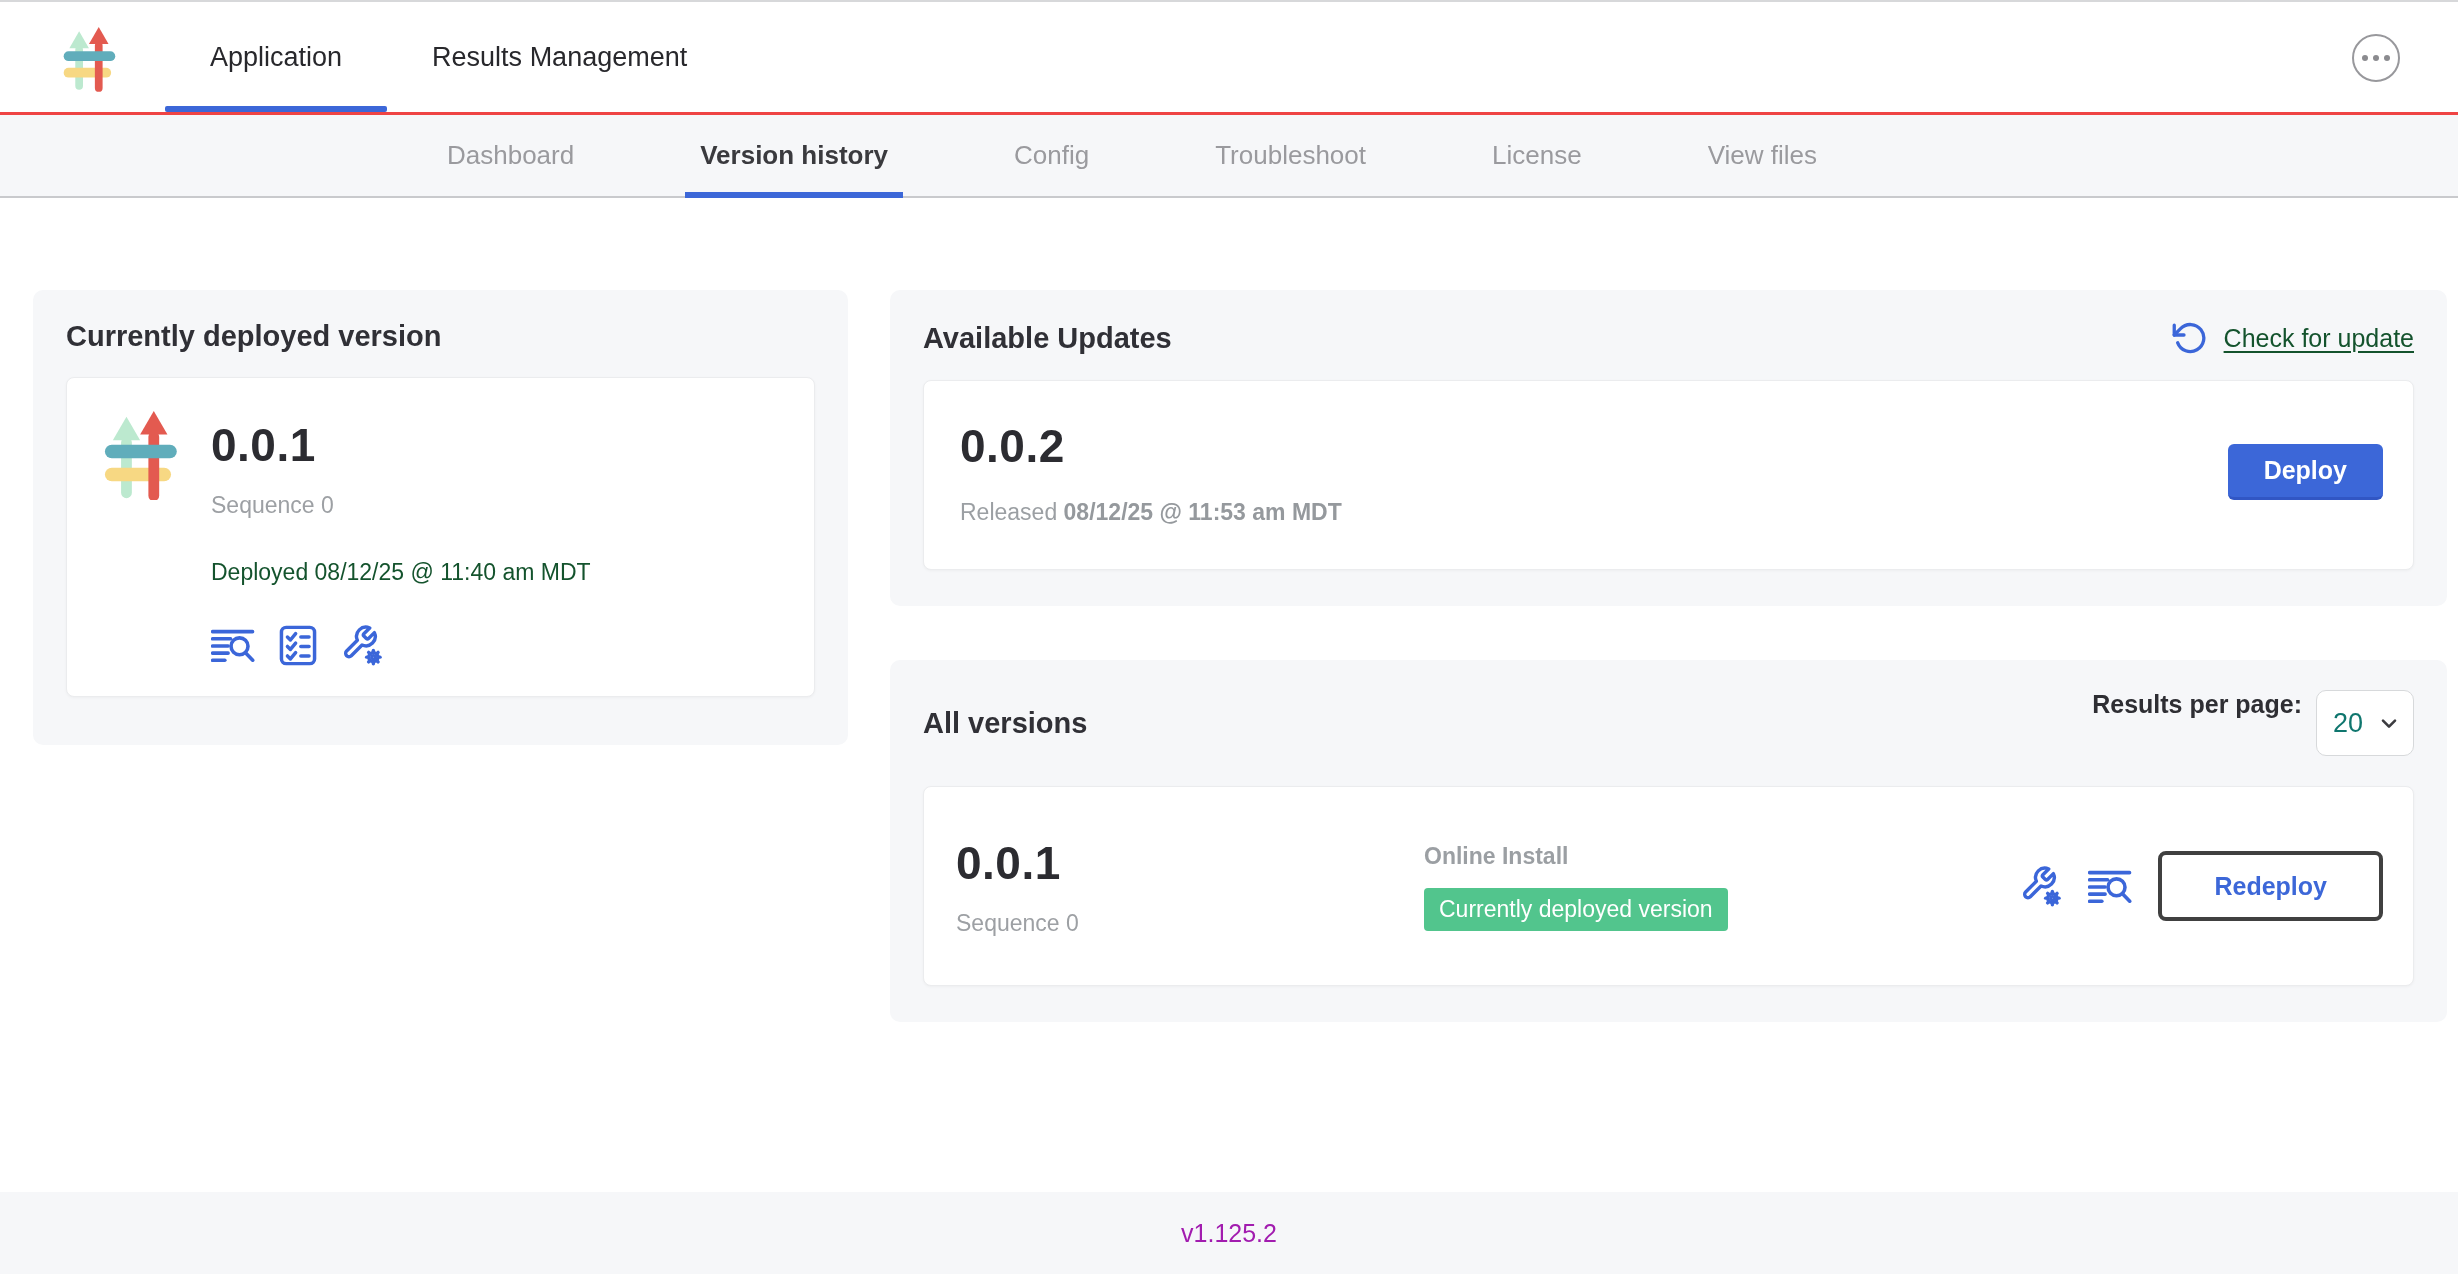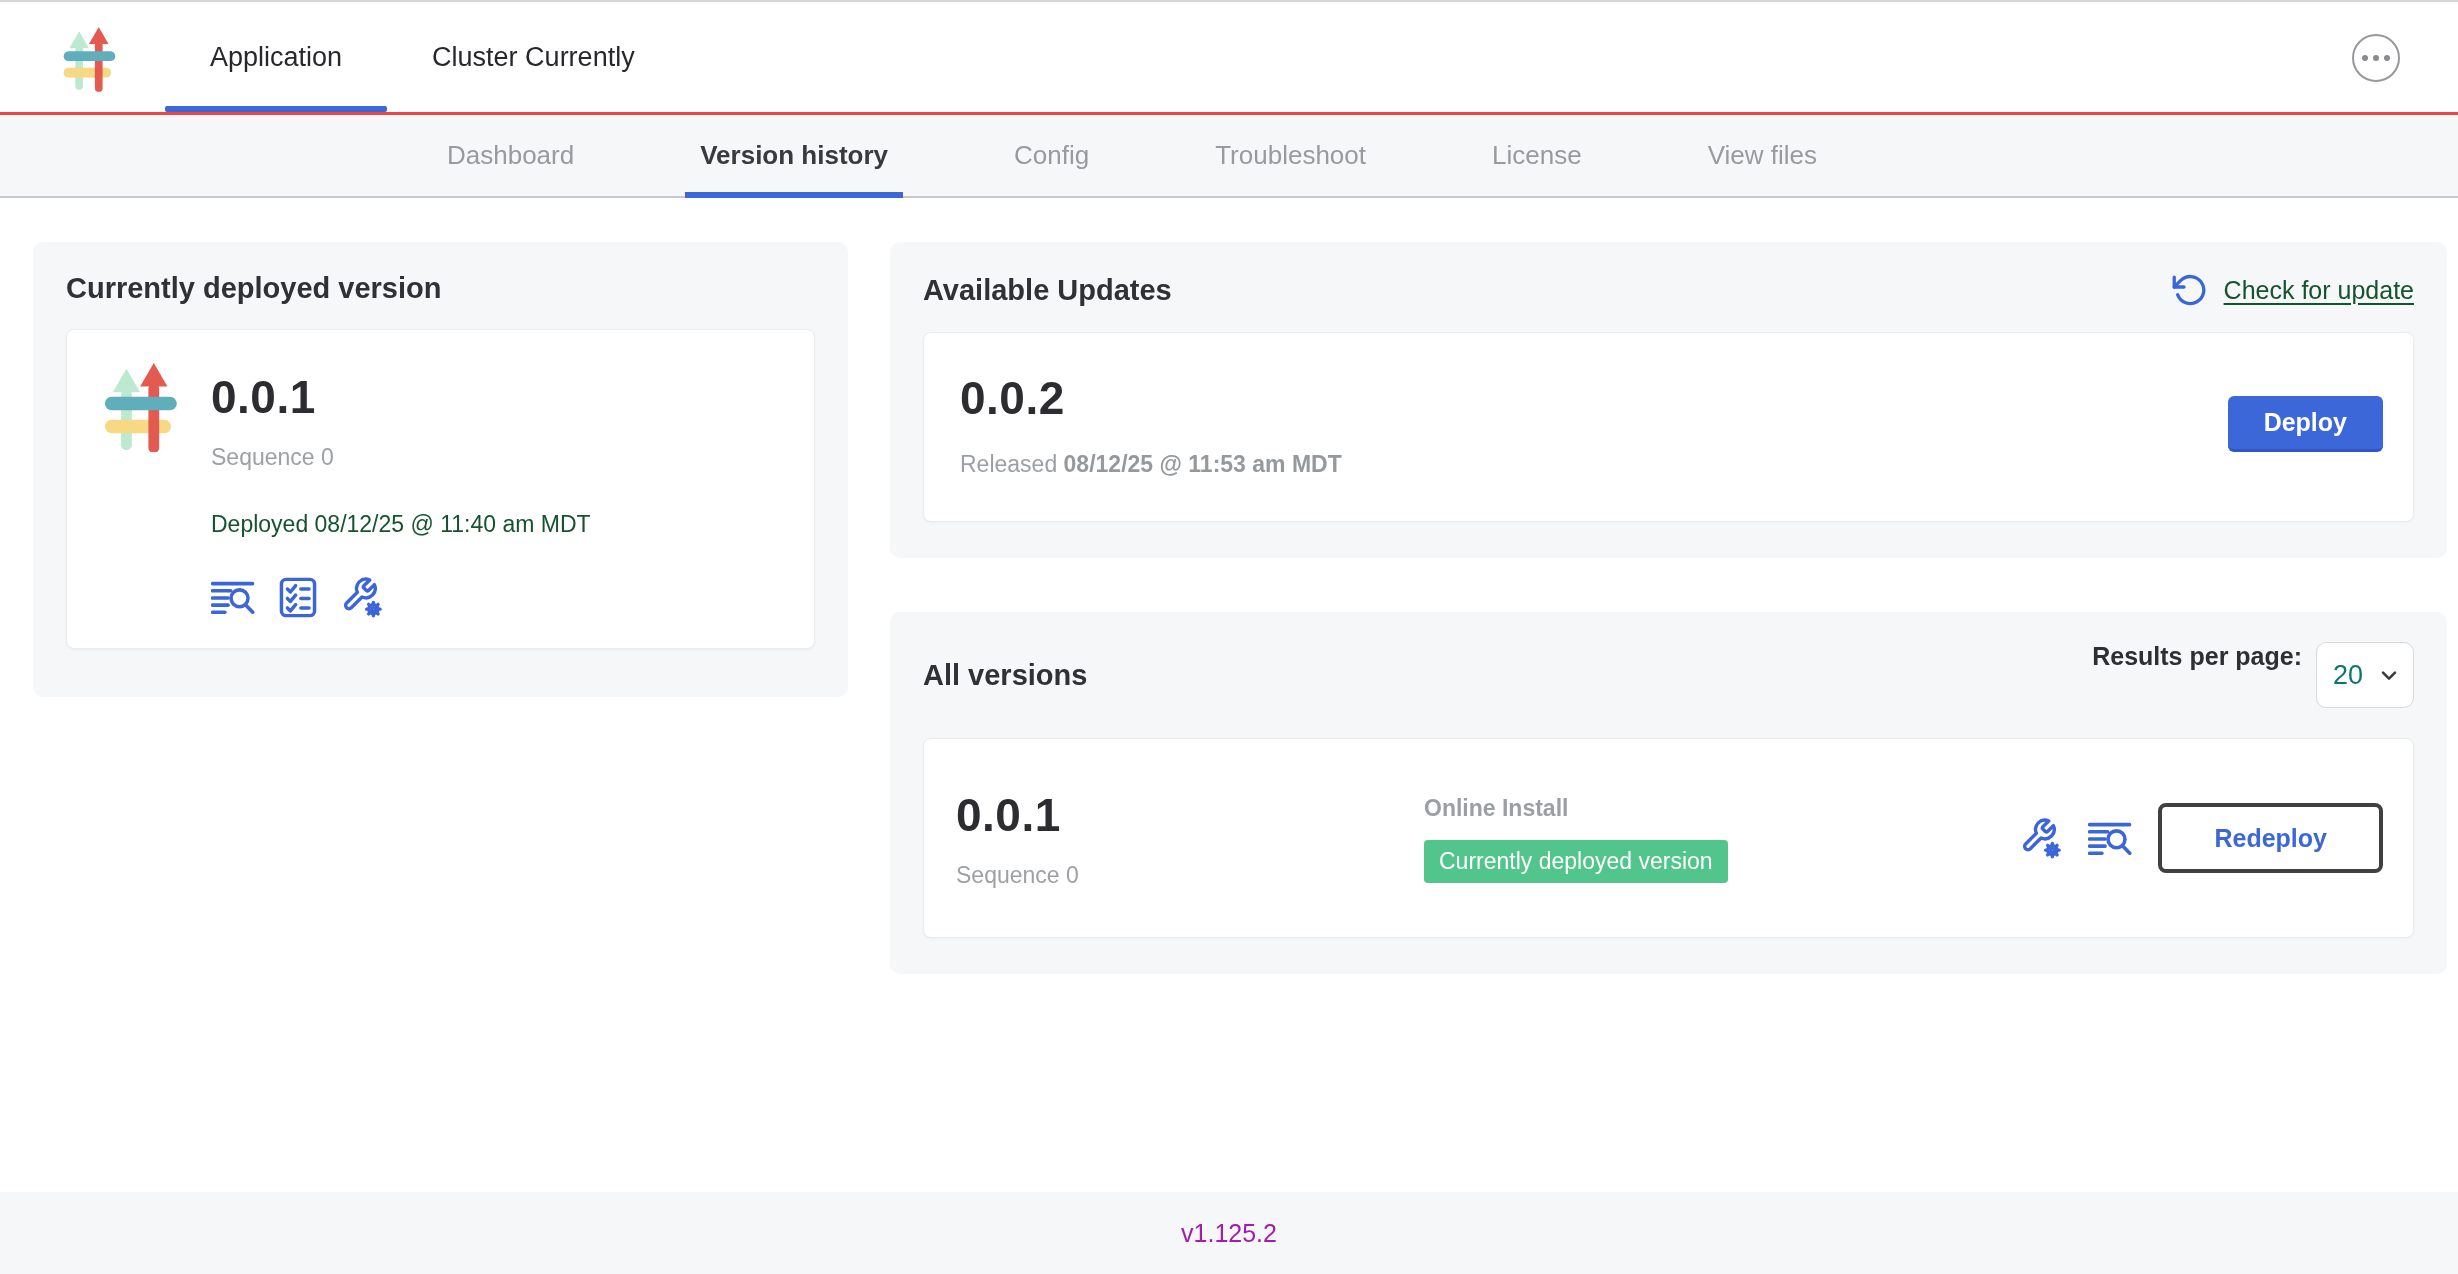--- a/index.html
+++ b/index.html
@@ -51,21 +51,21 @@
   .subnav-tab .underline {
     display:none; position:absolute; left:0; right:0; bottom:-2px; height:6px;
     background:#3c67d8;
   }
   .subnav-tab.active .underline { display:block; }
 
   
   main {
     flex:1 1 auto; background:#fff;
     display:flex; align-items:flex-start;
-    padding:44px 11px 0 33px; gap:42px;
+    padding:44px 11px 0 33px; gap:42px;margin-top:48px;
   }
   .card {
     background:#f6f7f9; border-radius:10px; padding:30px 33px 36px 33px;
   }
   .card-title { font-size:29px; font-weight:700; color:#303036; }
 
   .left-col { width:815px; flex:0 0 auto; }
   .left-col .card { width:100%; min-height:455px; }
   .inner-card {
     background:#fff; border:1px solid #ebecee; border-radius:8px;
@@ -154,21 +154,21 @@
       <path d="M39.5 2 L30 18.5 H49 Z" fill="#e35a50"></path>
       <rect x="5.5" y="25.5" width="50" height="9.5" rx="4.75" fill="#60adbb"></rect>
     </svg>
   </div>
   <nav class="topnav-tabs">
     <div class="topnav-tab active">
       <span>Application</span>
       <span class="underline"></span>
     </div>
     <div class="topnav-tab">
-      <span>Cluster Currently</span>
+      <span>Results Management</span>
 
     </div>
   </nav>
   <div class="ellipsis-btn">
     <span class="dot"></span>
     <span class="dot"></span>
     <span class="dot"></span>
   </div>
 </header>
 

